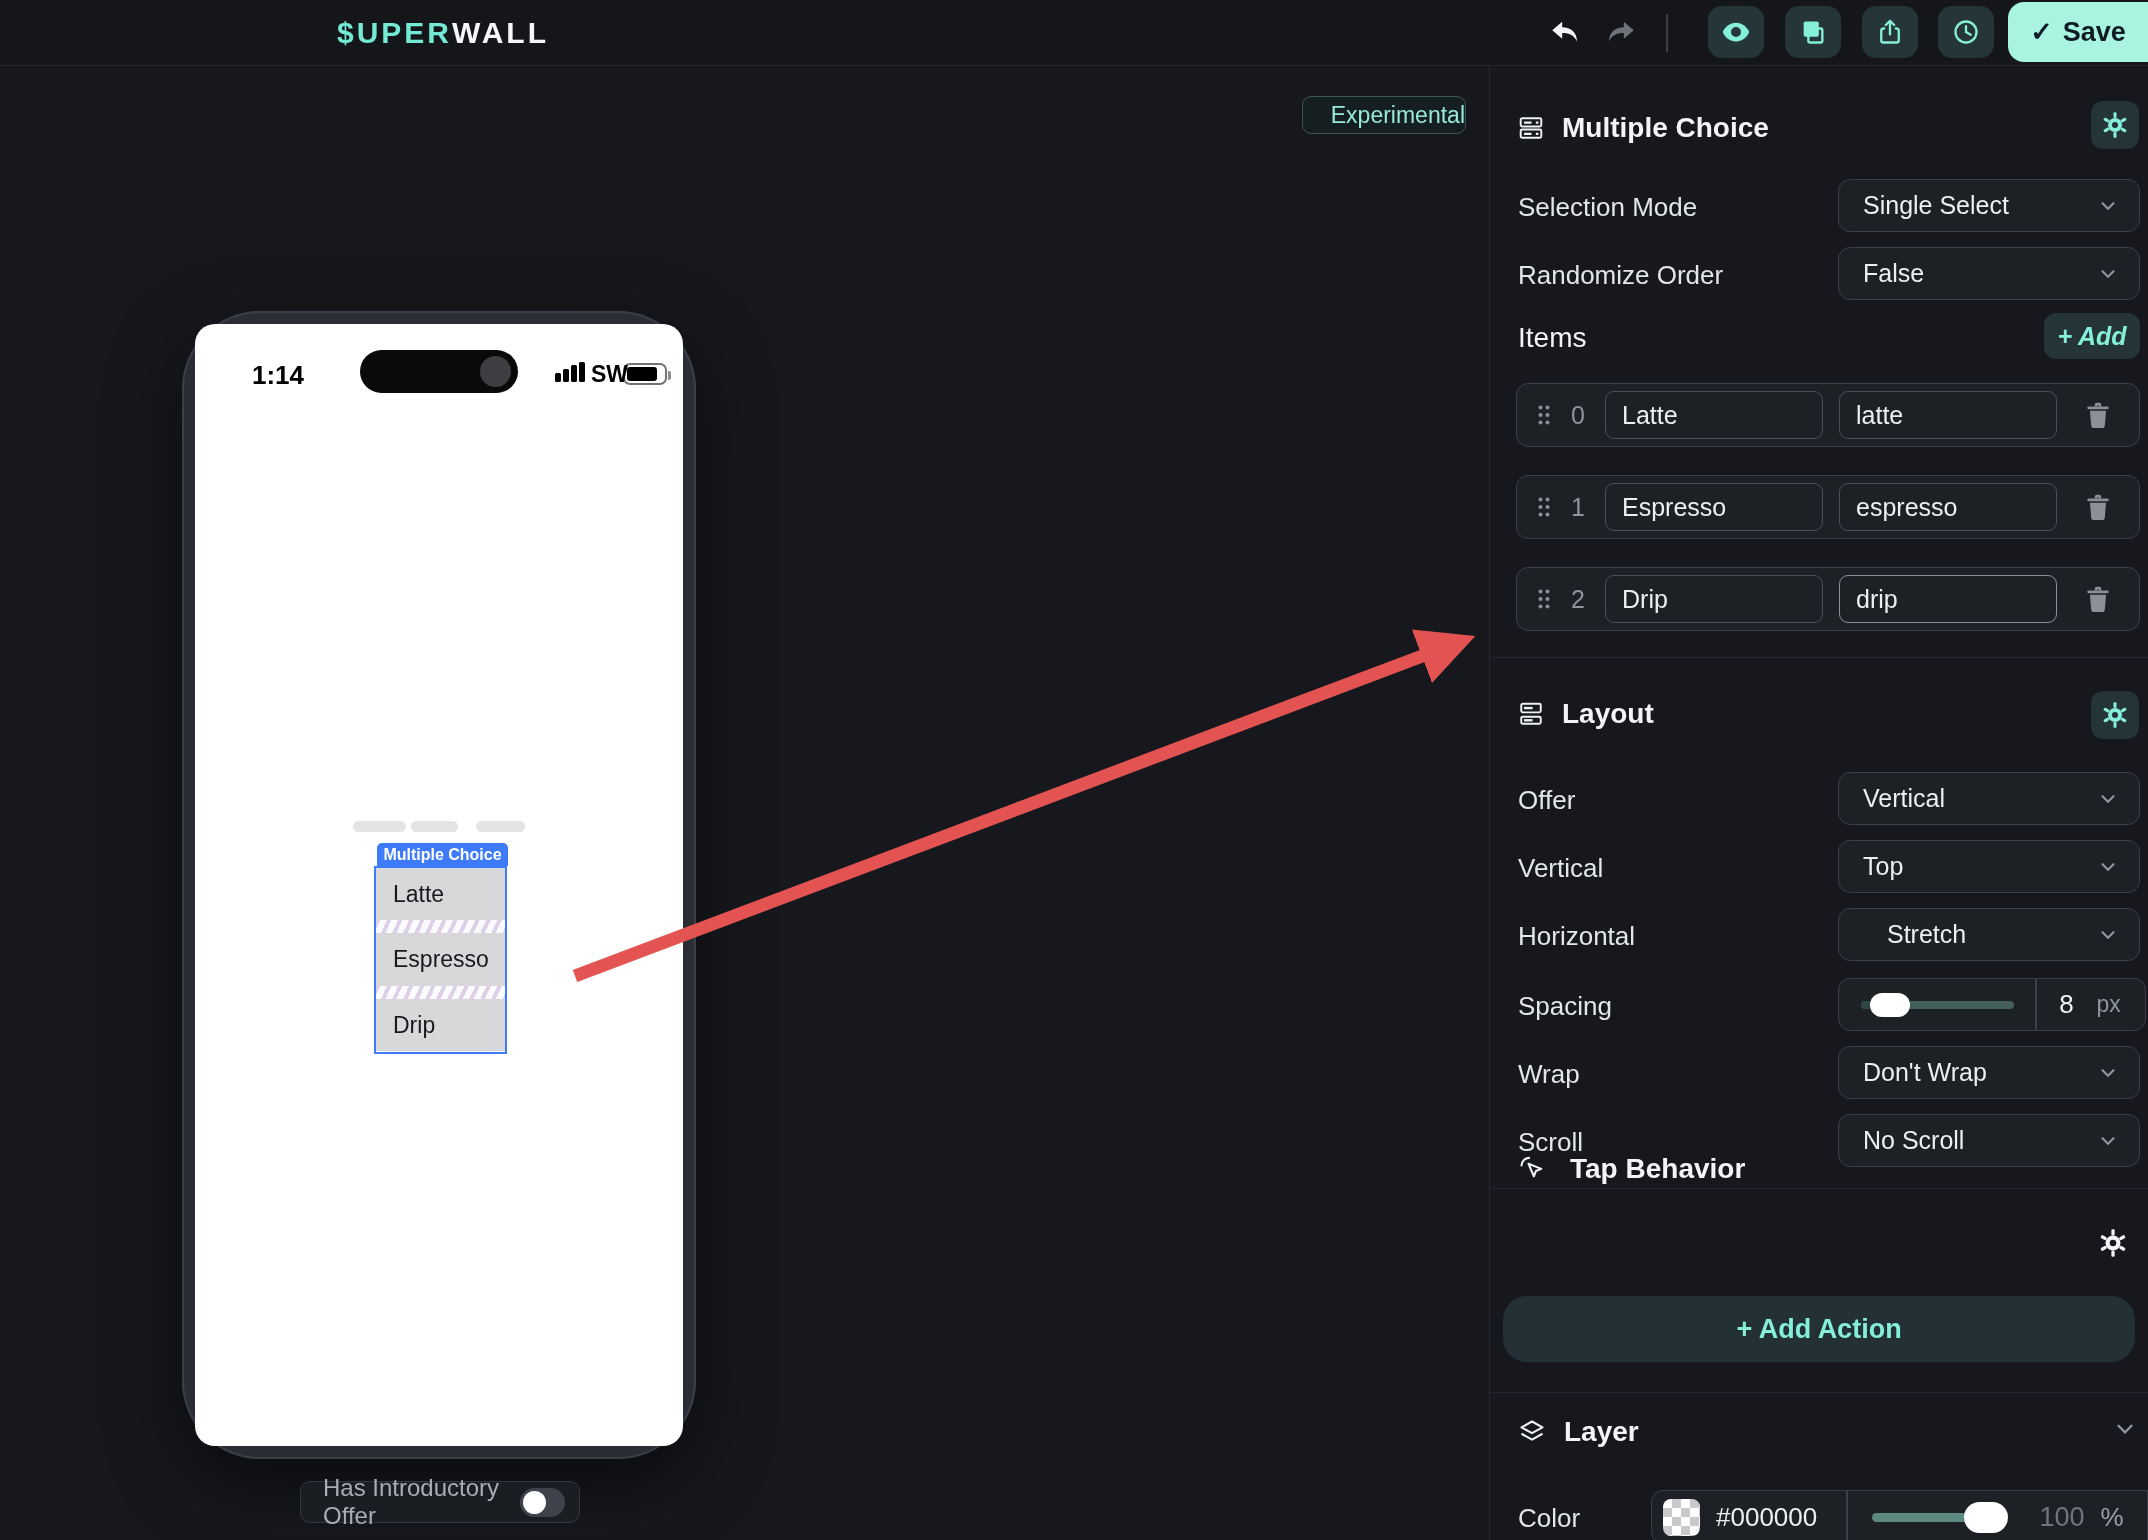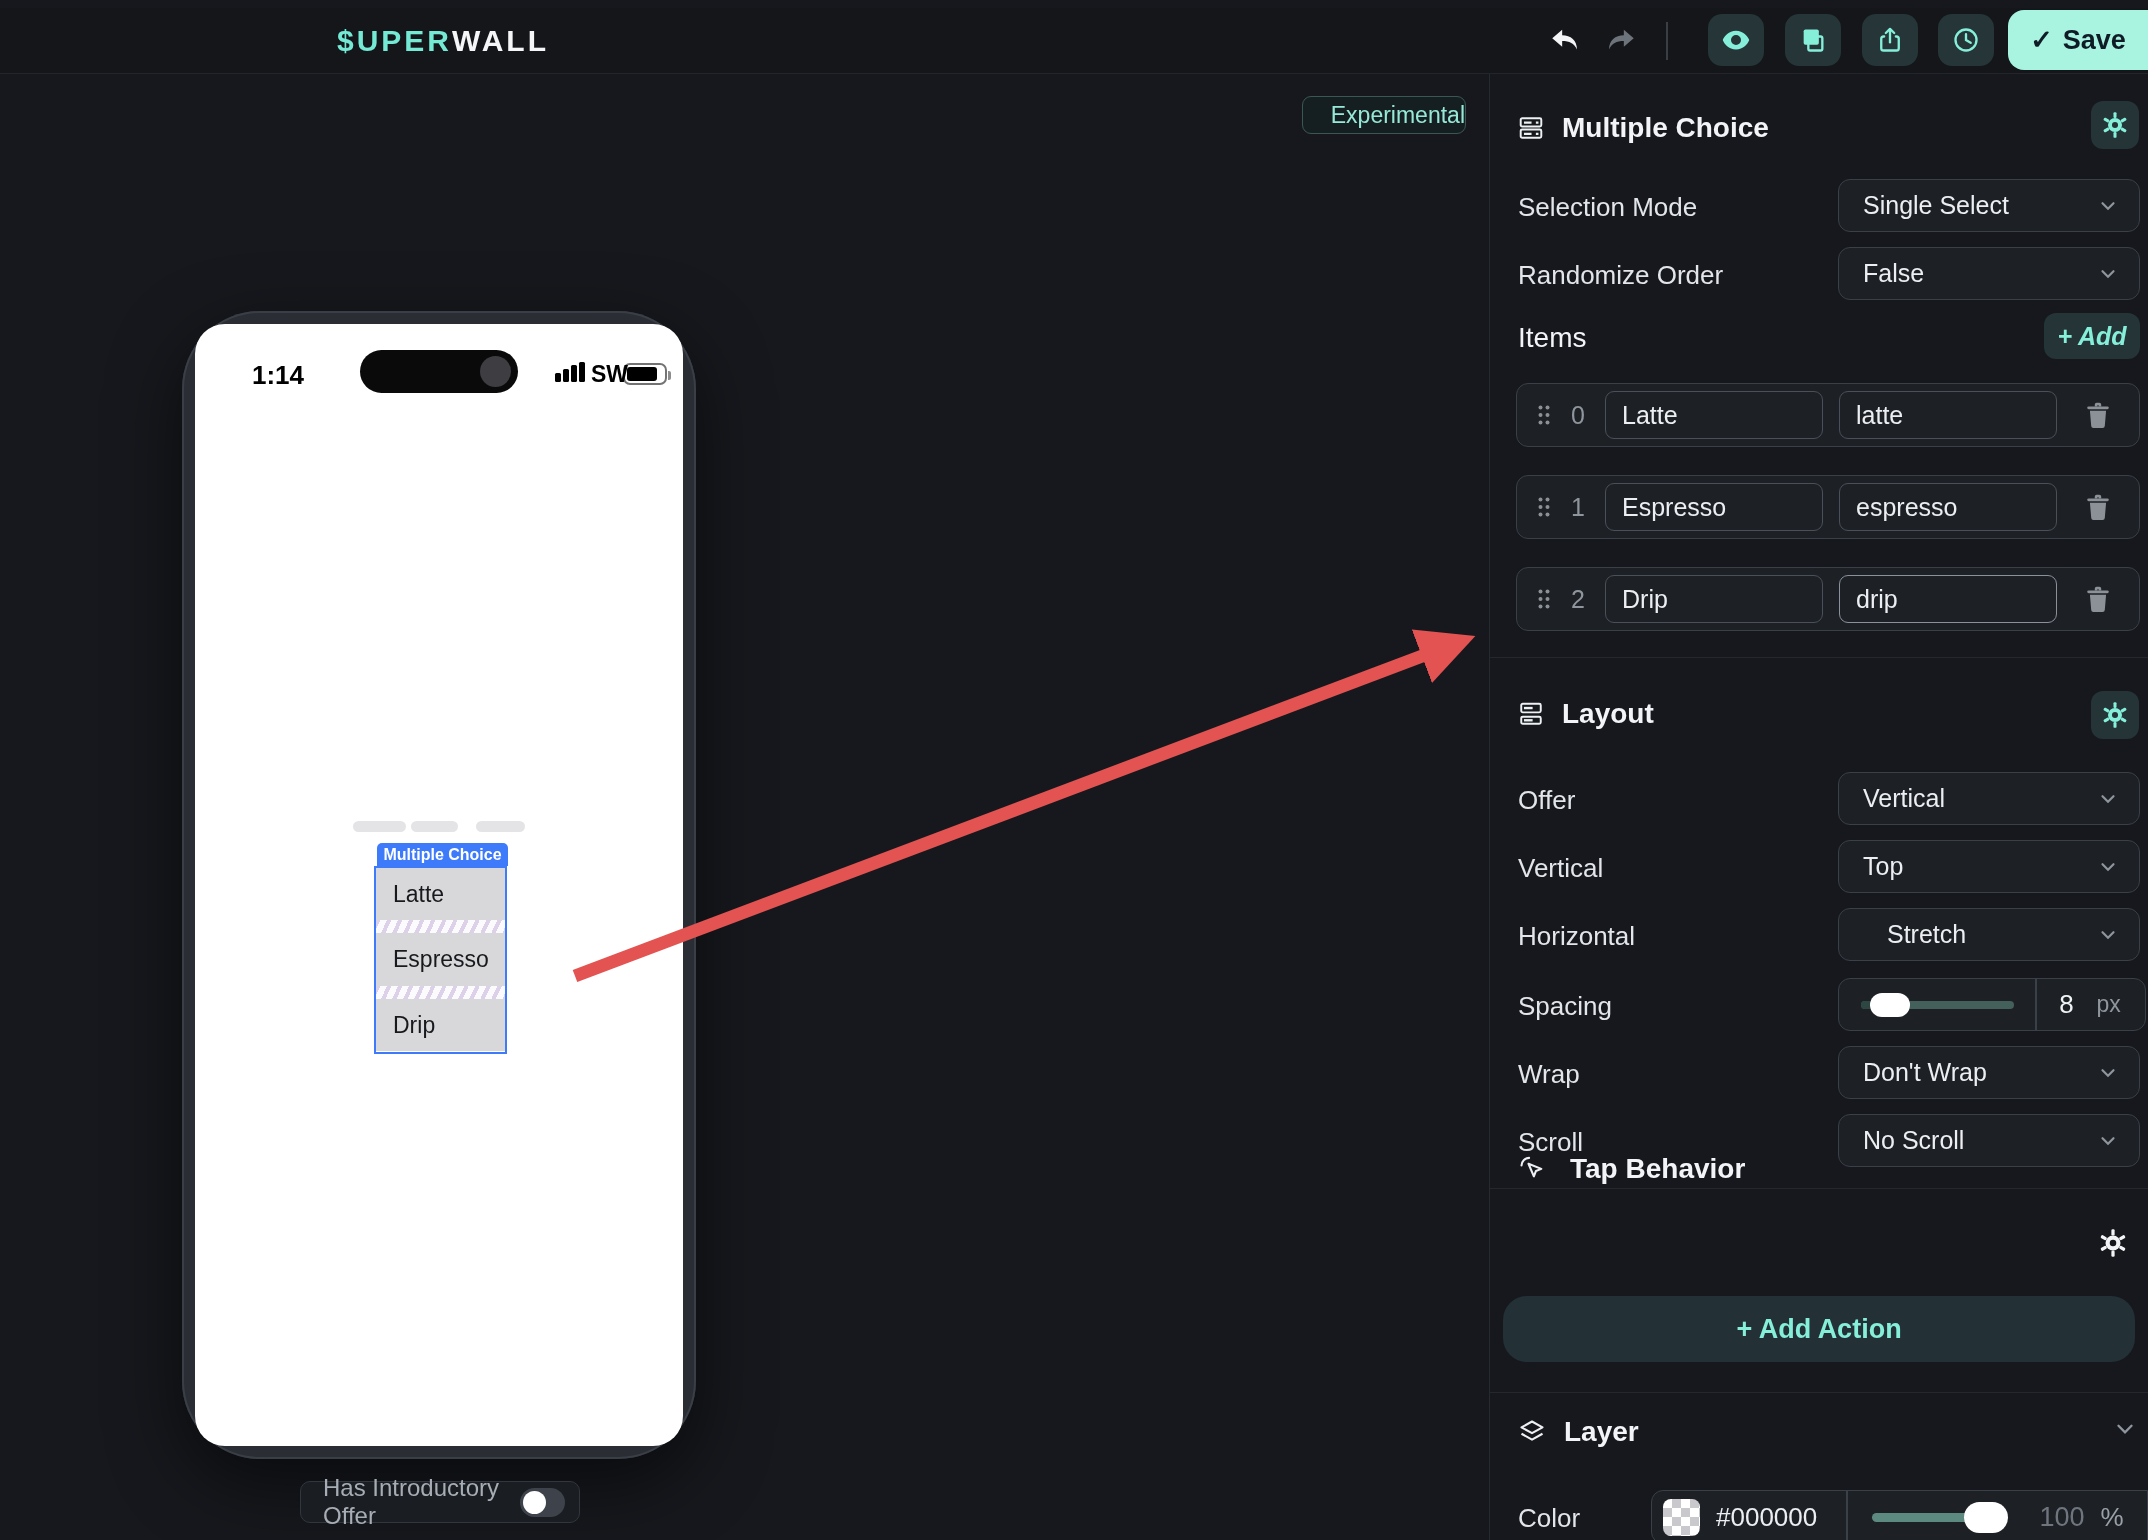--- a/index.html
+++ b/index.html
@@ -2,21 +2,21 @@
 <html><head>
 <meta charset="utf-8">
 <style>
   * { margin:0; padding:0; box-sizing:border-box; }
   html,body { background:#0d0f12; }
   #app {
     position:relative; width:2148px; height:1540px; overflow:hidden;
     background:#16181d; font-family:"Liberation Sans", sans-serif; color:#e6e9ed;
   }
   
-  .topbar { position:absolute; left:0; top:8px; width:2148px; height:66px;
+  .topbar { position:absolute; left:0; top:0; width:2148px; height:66px;
     background:#14161a; border-bottom:1px solid #22252b; z-index:30;padding-left:10px; }
   .logo { position:absolute; left:337px; top:0; height:66px; display:flex; align-items:center;
     font-size:30px; font-weight:800; letter-spacing:3px; }
   .logo .accent { color:#74e9d4; }
   .logo .rest { color:#f4f6f8; }
   .tb-icon { position:absolute; top:16px; width:34px; height:34px; }
   .tb-sep { position:absolute; left:1666px; top:14px; width:2px; height:38px; background:#3a3f46; }
   .tb-btn { position:absolute; top:6px; width:56px; height:52px; border-radius:14px;
     background:#253538; display:flex; align-items:center; justify-content:center; cursor:pointer; }
   .save-btn { position:absolute; left:2008px; top:2px; width:140px; height:60px;
@@ -24,21 +24,21 @@
     display:flex; align-items:center; justify-content:center; gap:10px;
     font-size:27px; font-weight:700; cursor:pointer; }
   
   .badge-exp { position:absolute; left:1302px; top:96px; width:164px; height:38px;
     border:1.5px solid #3a5853; border-radius:9px; background:#151f21;
     color:#97e8d7; font-size:23px; display:flex; align-items:center; justify-content:flex-end; }
   
   .phone { position:absolute; left:182px; top:311px; width:514px; height:1148px;
     background:#2a2d34; border-radius:78px; box-shadow:0 24px 70px rgba(0,0,0,.55), inset 0 0 0 2px #3a3e46; }
   .screen { position:absolute; left:13px; top:13px; width:488px; height:1122px;
-    background:#ffffff; border-radius:30px; overflow:hidden; color:#111; }
+    background:#ffffff; border-radius:20px; overflow:hidden; color:#111; }
   .ph-time { position:absolute; left:57px; top:36px; font-size:26px; font-weight:700; color:#000; }
   .island { position:absolute; left:165px; top:26px; width:158px; height:43px; border-radius:22px; background:#0a0a0b; }
   .island .cam { position:absolute; right:7px; top:6px; width:31px; height:31px; border-radius:50%; background:#3d3d42; }
   .sigbars { position:absolute; left:360px; top:38px; width:30px; height:20px; display:flex; align-items:flex-end; gap:2.5px; }
   .sigbars i { display:block; width:5.5px; background:#000; border-radius:1.5px; }
   .ph-carrier { position:absolute; left:396px; top:37px; font-size:23px; font-weight:600; color:#000; }
   .battery { position:absolute; left:428px; top:39px; width:44px; height:22px;
     border:2px solid rgba(0,0,0,.55); border-radius:7px; }
   .battery .fill { position:absolute; left:2px; top:2px; width:30px; height:14px; background:#000; border-radius:3px; }
   .battery .nub { position:absolute; right:-6px; top:6px; width:3.5px; height:9px; background:rgba(0,0,0,.45); border-radius:0 2px 2px 0; }

